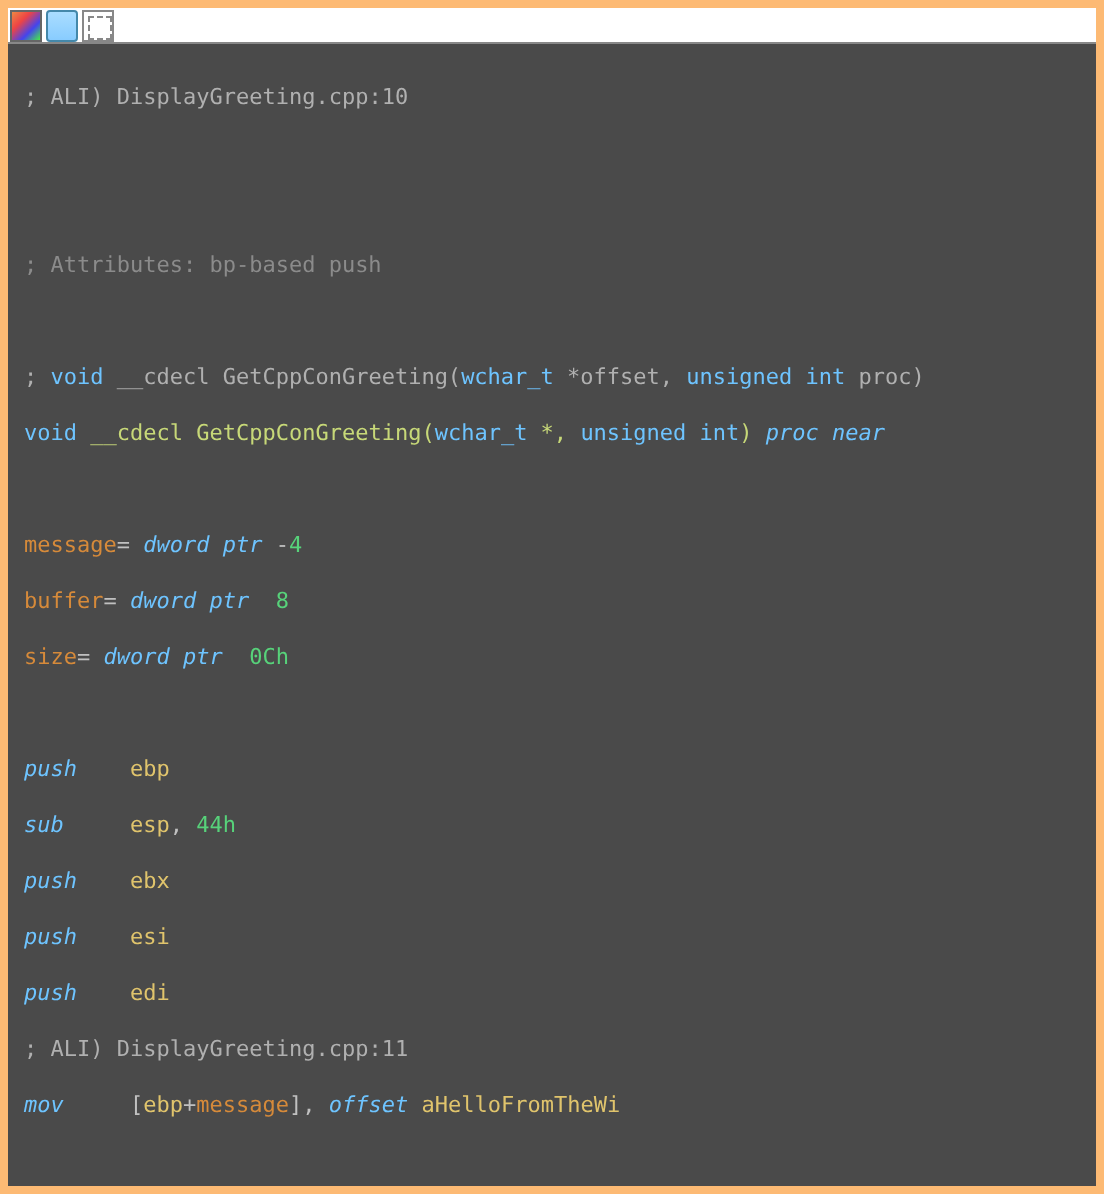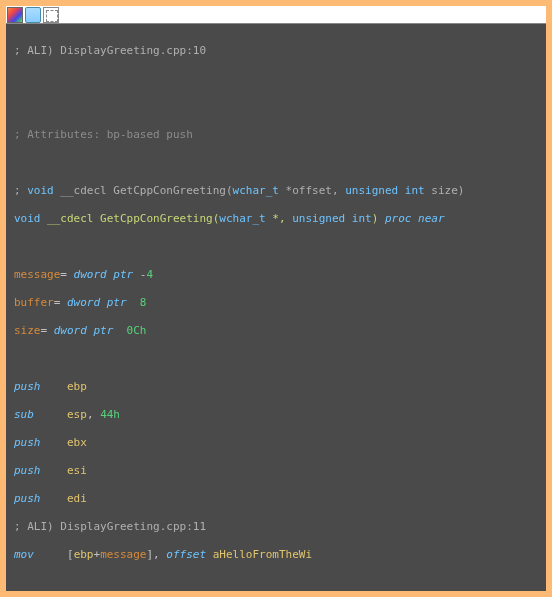--- a/index.html
+++ b/index.html
@@ -1,17 +1,17 @@
 <!DOCTYPE html>
 <html><head>
 <meta charset="utf-8">
 <style>
 * { margin: 0; padding: 0; box-sizing: border-box; }
 body { width: 552px; height: 597px; background: #4a4a4a; font-family: "Lucida Console", Monaco, monospace; font-size: 11px; overflow: hidden; }
-.window { width: 100%; height: 100%; border: 6px solid #fdba74; }
+.window { width: 100%; height: 100%; border: 4px solid #fdba74; }
 .titlebar { height: 18px; background: #fff; border-bottom: 1px solid #888; display: flex; align-items: center; padding: 1px; gap: 2px; }
 .titlebar-icon { width: 16px; height: 16px; display: inline-block; }
 .icon1 { background: linear-gradient(135deg, #e84, #e44, #44e, #4e4); border: 1px solid #666; }
 .icon2 { background: linear-gradient(180deg, #adf, #8cf); border: 1px solid #48a; border-radius: 2px; }
 .icon3 { background: #fff; border: 1px solid #888; position: relative; }
 .icon3::before { content: ""; position: absolute; top: 2px; left: 2px; width: 10px; height: 10px; border: 1px dashed #888; }
 .content { padding: 6px 8px; line-height: 14px; white-space: pre; color: #c0c0c0; }
 .c-cm { color: #8b8b8b; }       
 .c-sc { color: #b0b0b0; }       
 .c-kw { color: #6ec4ff; font-style: italic; }       
@@ -30,21 +30,21 @@
     <span class="titlebar-icon icon1"></span>
     <span class="titlebar-icon icon2"></span>
     <span class="titlebar-icon icon3"></span>
   </div>
   <div class="content">
 <div><span class="c-sc">; ALI)</span><span class="c-sc"> DisplayGreeting.cpp:10</span></div>
 <div><span></span>&nbsp;</div>
 <div><span></span>&nbsp;</div>
 <div><span class="c-cm">; Attributes: bp-based push</span></div>
 <div><span></span>&nbsp;</div>
-<div><span class="c-sc">; </span><span class="c-ty">void</span><span class="c-sc"> __cdecl GetCppConGreeting(</span><span class="c-ty">wchar_t</span><span class="c-sc"> *offset, </span><span class="c-ty">unsigned</span><span class="c-sc"> </span><span class="c-ty">int</span><span class="c-sc"> size)</span></div>
+<div><span class="c-sc">; </span><span class="c-ty">void</span><span class="c-sc"> __cdecl GetCppConGreeting(</span><span class="c-ty">wchar_t</span><span class="c-sc"> *offset, </span><span class="c-ty">unsigned</span><span class="c-sc"> </span><span class="c-ty">int</span><span class="c-sc"> proc)</span></div>
 <div><span class="c-ty">void</span><span class="c-fn"> __cdecl </span><span class="c-fn">GetCppConGreeting</span><span class="c-fn">(</span><span class="c-ty">wchar_t</span><span class="c-fn"> *, </span><span class="c-ty">unsigned int</span><span class="c-fn">) </span><span class="c-kw">proc near</span></div>
 <div>&nbsp;</div>
 <div><span class="c-off">message</span><span class="c-txt">= </span><span class="c-kw">dword ptr</span><span class="c-txt"> -</span><span class="c-num">4</span></div>
 <div><span class="c-off">buffer</span><span class="c-txt">= </span><span class="c-kw">dword ptr</span><span class="c-txt">  </span><span class="c-num">8</span></div>
 <div><span class="c-off">size</span><span class="c-txt">= </span><span class="c-kw">dword ptr</span><span class="c-txt">  </span><span class="c-num">0Ch</span></div>
 <div>&nbsp;</div>
 <div><span class="c-kw">push</span><span>    </span><span class="c-reg">ebp</span></div>
 <div><span class="c-kw">sub</span><span>     </span><span class="c-reg">esp</span><span>, </span><span class="c-num">44h</span></div>
 <div><span class="c-kw">push</span><span>    </span><span class="c-reg">ebx</span></div>
 <div><span class="c-kw">push</span><span>    </span><span class="c-reg">esi</span></div>

